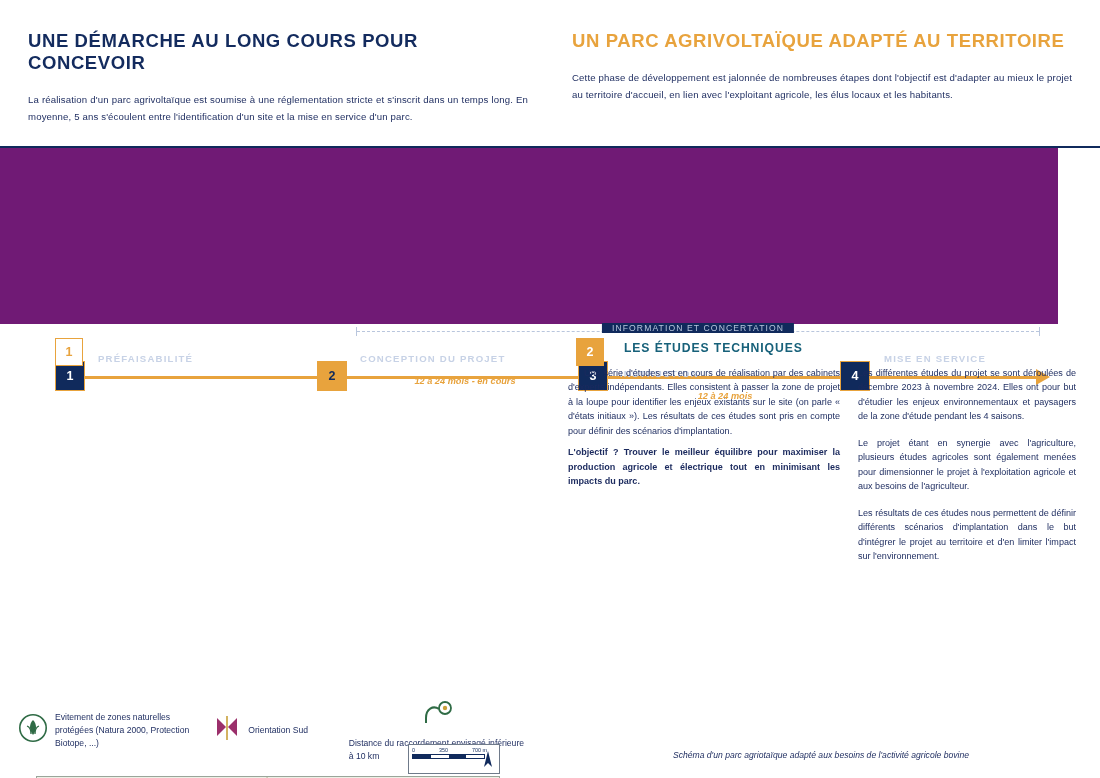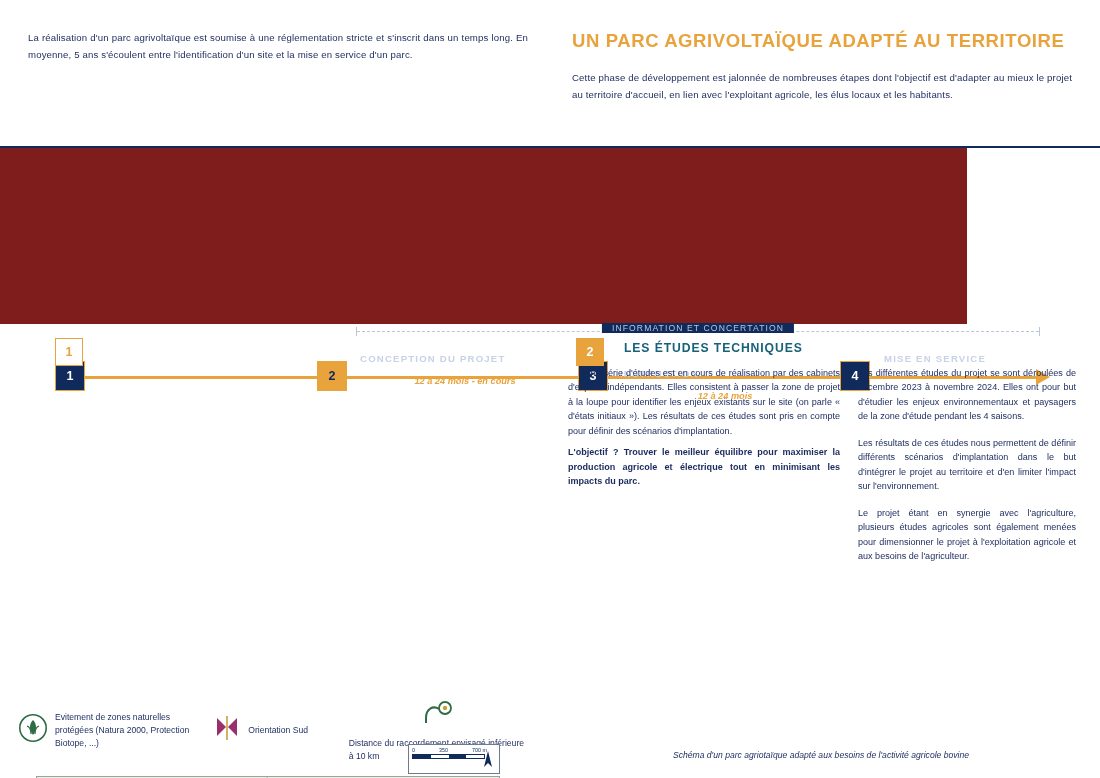--- a/index.html
+++ b/index.html
@@ -22,22 +22,22 @@
     color:#132b5e; margin:0 0 18px 0; line-height:1.2;
   }
   .top-title.orange { color:#e8a33d; }
   .top-body {
     font-size:9.6px; line-height:1.75; color:#1b2a5e; letter-spacing:0.15px;
     text-align:justify;
   }
 
   
   .band {
-    position:absolute; left:0; top:148px; width:967px; height:176px;
-    background:#7f1d1d;
+    position:absolute; left:0; top:148px; width:1058px; height:176px;
+    background:#701a75;
   }
   .band-inner { position:relative; width:100%; height:100%; }
 
   .info-concert {
     position:absolute; left:356px; top:176px; width:684px; height:14px;
     display:flex; align-items:center;
   }
   .dashline { flex:1 1 auto; height:1px; border-top:1px dashed #b9c6dd; }
   .info-concert .cap {
     position:absolute; left:50%; top:-1px; transform:translateX(-50%);
@@ -124,20 +124,21 @@
   }
   .divider-top { position:absolute; left:0; top:146px; width:1100px; height:2px; background:#102a5c; }
 </style>
 </head>
 <body>
 
 <div class="page">
 
   <div class="top">
     <div class="top-col">
+      <div class="top-title">UNE DÉMARCHE AU LONG COURS POUR CONCEVOIR</div>
       <div class="top-body">La réalisation d'un parc agrivoltaïque est soumise à une réglementation stricte et s'inscrit dans un temps long. En moyenne, 5 ans s'écoulent entre l'identification d'un site et la mise en service d'un parc.</div>
     </div>
     <div class="top-col">
       <div class="top-title orange">UN PARC AGRIVOLTAÏQUE ADAPTÉ AU TERRITOIRE</div>
       <div class="top-body">Cette phase de développement est jalonnée de nombreuses étapes dont l'objectif est d'adapter au mieux le projet au territoire d'accueil, en lien avec l'exploitant agricole, les élus locaux et les habitants.</div>
     </div>
   </div>
 
   <div class="band">
     <div class="band-inner">
@@ -146,20 +147,27 @@
         <div class="endtick"></div>
         <div class="dashline"></div>
         <div class="endtick"></div>
         <div class="cap">INFORMATION ET CONCERTATION</div>
       </div>
 
       <div class="arrow-line"></div>
       <div class="arrow-head"></div>
 
       <div class="step-num outline" style="left:55px; top:213px;">1</div>
+      <div class="step-col" style="left:98px; top:205px; width:210px;">
+        <div class="step-head">PRÉFAISABILITÉ</div>
+        <div class="step-list">
+          <div>• Sollicitation par l'exploitant pour l'étude d'un projet</div>
+          <div style="margin-top:6px;">• Etudes en interne pour prédéfinir les enjeux du site</div>
+        </div>
+      </div>
 
       <div class="step-num filled" style="left:317px; top:213px;">2</div>
       <div class="step-col" style="left:360px; top:205px; width:210px;">
         <div class="step-head">CONCEPTION DU PROJET</div>
         <div class="step-dur">12 à 24 mois - en cours</div>
         <div class="step-list">
           <div>• Études techniques</div>
           <div>• Définition du projet agricole</div>
           <div>• Scénarios d'implantation</div>
           <div>• Étude d'impact</div>
@@ -331,22 +339,22 @@
       <div class="sec-title teal">LES ÉTUDES TECHNIQUES</div>
     </div>
 
     <div style="position:absolute; left:568px; top:42px; width:272px;">
       <div class="r-body" style="text-indent:16px;">Une série d'études est en cours de réalisation par des cabinets d'experts indépendants. Elles consistent à passer la zone de projet à la loupe pour identifier les enjeux existants sur le site (on parle « d'états initiaux »). Les résultats de ces études sont pris en compte pour définir des scénarios d'implantation.</div>
       <div class="r-body" style="margin-top:7px; font-weight:bold;">L'objectif ? Trouver le meilleur équilibre pour maximiser la production agricole et électrique tout en minimisant les impacts du parc.</div>
     </div>
 
     <div style="position:absolute; left:858px; top:42px; width:218px;">
       <div class="r-body">Les différentes études du projet se sont déroulées de décembre 2023 à novembre 2024. Elles ont pour but d'étudier les enjeux environnementaux et paysagers de la zone d'étude pendant les 4 saisons.</div>
+      <div class="r-body" style="margin-top:12px;">Le projet étant en synergie avec l'agriculture, plusieurs études agricoles sont également menées pour dimensionner le projet à l'exploitation agricole et aux besoins de l'agriculteur.</div>
       <div class="r-body" style="margin-top:12px;">Les résultats de ces études nous permettent de définir différents scénarios d'implantation dans le but d'intégrer le projet au territoire et d'en limiter l'impact sur l'environnement.</div>
-      <div class="r-body" style="margin-top:12px;">Le projet étant en synergie avec l'agriculture, plusieurs études agricoles sont également menées pour dimensionner le projet à l'exploitation agricole et aux besoins de l'agriculteur.</div>
     </div>
 
     <div class="schema-cap" style="top:426px;">Schéma d'un parc agriotaïque adapté aux besoins de l'activité agricole bovine</div>
 
   </div>
 
   <div class="divider-top"></div>
 </div>
 
 </body></html>

